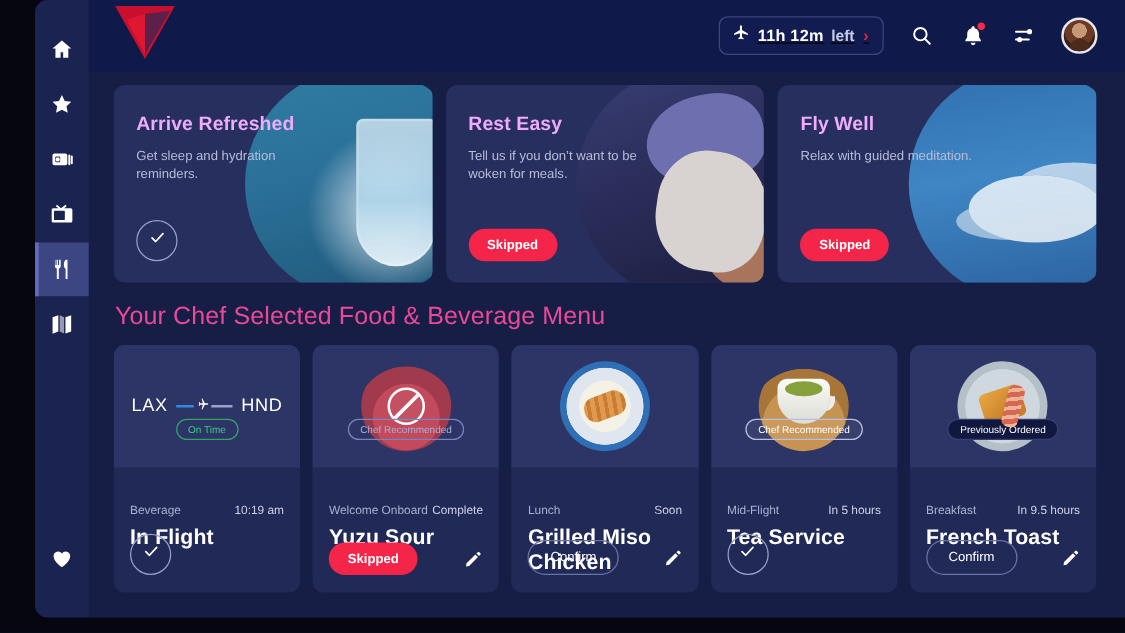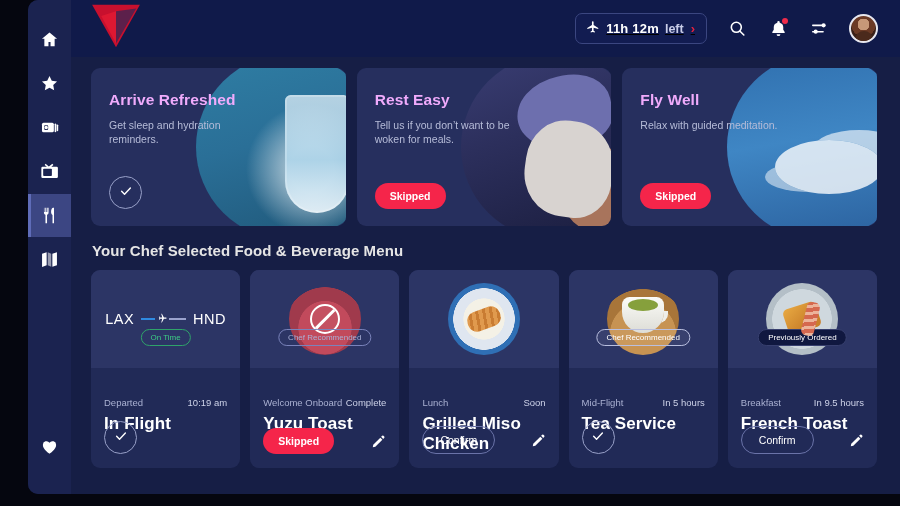--- a/index.html
+++ b/index.html
@@ -181,21 +181,21 @@
   }
   .check-circle svg { width: 14px; height: 14px; }
   .pill-red {
     background: #f5254a; color: #fff;
     border-radius: 14px; padding: 7px 15px;
     font-size: 10.5px; font-weight: bold;
     display: inline-block;
   }
   
   .section-title {
-    color: #e5e5e5; font-size: 15px; font-weight: bold;
+    color: #ec4899; font-size: 20px; font-weight: normal;
     margin: 16px 0 11px 1px; letter-spacing: .1px;
   }
   
   .menu-row { display: flex; gap: 10px; }
   .mcard {
     flex: 1 1 0;
     height: 198px;
     border-radius: 9px;
     background: #212a57;
     overflow: hidden;
@@ -472,21 +472,21 @@
                       </svg>
                   </span>
                   <span class="seg-b"></span>
                 </span>
                 <span class="code">HND</span>
               </div>
               <span class="badge-chip chip-ontime">On Time</span>
             </div>
             <div class="mcard-body">
               <div class="mrow">
-                <span class="k">Departed</span>
+                <span class="k">Beverage</span>
                 <span class="v">10:19 am</span>
               </div>
               <div class="mtitle">In Flight</div>
               <div class="mcard-foot">
                 <div class="check-circle">
                   <span>
                     <svg viewBox="0 0 24 24" fill="none" stroke="#fff" stroke-width="2.4" stroke-linecap="round" stroke-linejoin="round">
                         <path d="M4.5 12.6 9.5 17.5 19.5 6.8"></path>
                       </svg>
                   </span>
@@ -498,21 +498,21 @@
           <div class="mcard">
             <div class="mcard-top">
               <div class="food food-drink"></div>
               <span class="badge-chip chip-ghost">Chef Recommended</span>
             </div>
             <div class="mcard-body">
               <div class="mrow">
                 <span class="k">Welcome Onboard</span>
                 <span class="v">Complete</span>
               </div>
-              <div class="mtitle">Yuzu Toast</div>
+              <div class="mtitle">Yuzu Sour</div>
               <div class="mcard-foot">
                 <span class="pill-red">Skipped</span>
                 <span class="pencil">
                   <svg viewBox="0 0 24 24" fill="#fff">
                       <path d="M3.6 17.1 14.9 5.8l3.3 3.3L6.9 20.4l-4.1.8z"></path>
                       <path d="M16.2 4.5 17.9 2.8a1.4 1.4 0 0 1 2 0l1.3 1.3a1.4 1.4 0 0 1 0 2l-1.7 1.7z"></path>
                     </svg>
                 </span>
               </div>
             </div>

